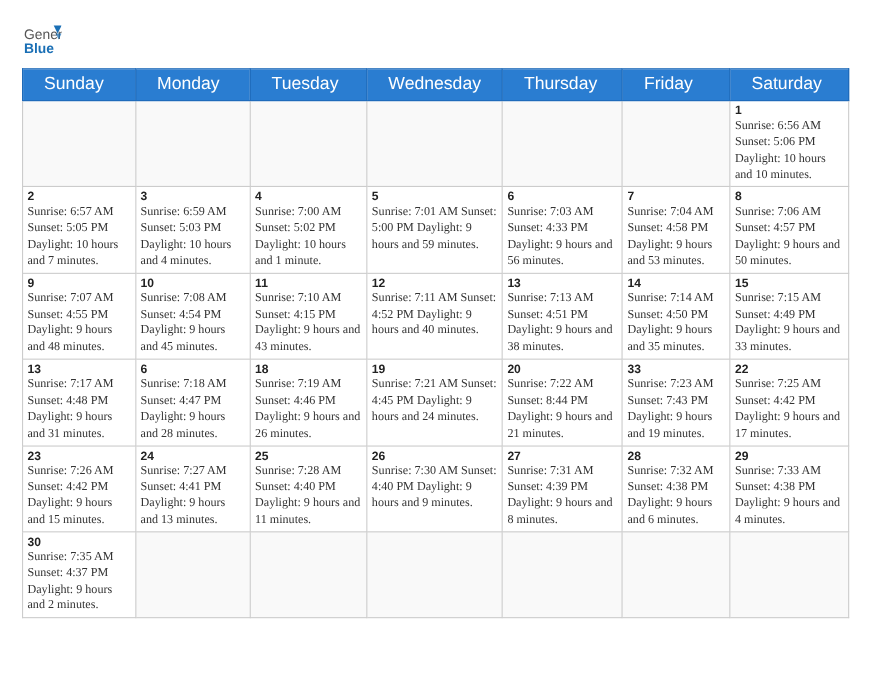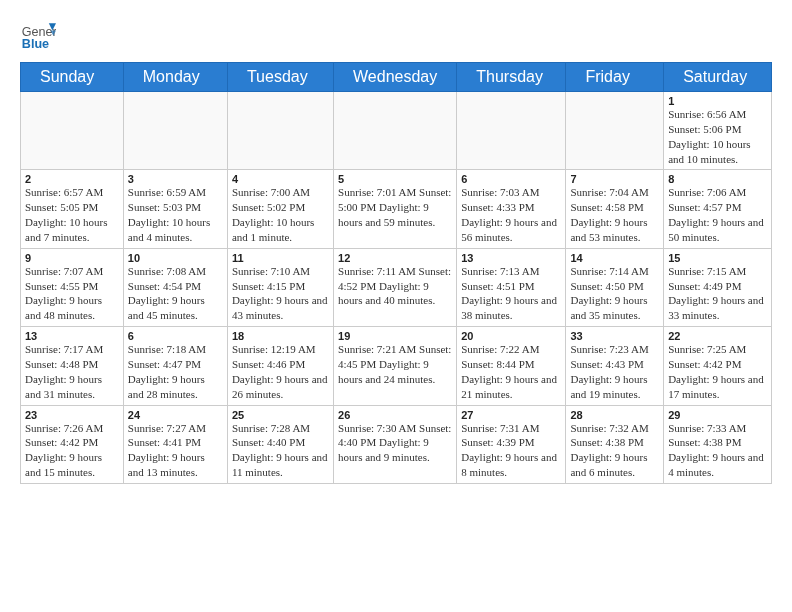--- a/index.html
+++ b/index.html
@@ -244,21 +244,21 @@
           </td>
           <td>
             <span class="day-number">6</span>
             <div class="day-info">Sunrise: 7:18 AM
 Sunset: 4:47 PM
 Daylight: 9 hours
 and 28 minutes.</div>
           </td>
           <td>
             <span class="day-number">18</span>
-            <div class="day-info">Sunrise: 12:19 AM
+            <div class="day-info">Sunrise: 7:19 AM
 Sunset: 4:46 PM
 Daylight: 9 hours
 and 26 minutes.</div>
           </td>
           <td>
             <span class="day-number">19</span>
             <div class="day-info">Sunrise: 7:21 AM
 Sunset: 4:45 PM
 Daylight: 9 hours
 and 24 minutes.</div>
@@ -266,21 +266,21 @@
           <td>
             <span class="day-number">20</span>
             <div class="day-info">Sunrise: 7:22 AM
 Sunset: 8:44 PM
 Daylight: 9 hours
 and 21 minutes.</div>
           </td>
           <td>
             <span class="day-number">33</span>
             <div class="day-info">Sunrise: 7:23 AM
-Sunset: 4:43 PM
+Sunset: 7:43 PM
 Daylight: 9 hours
 and 19 minutes.</div>
           </td>
           <td>
             <span class="day-number">22</span>
             <div class="day-info">Sunrise: 7:25 AM
 Sunset: 4:42 PM
 Daylight: 9 hours
 and 17 minutes.</div>
           </td>
@@ -328,16 +328,31 @@
 Daylight: 9 hours
 and 6 minutes.</div>
           </td>
           <td>
             <span class="day-number">29</span>
             <div class="day-info">Sunrise: 7:33 AM
 Sunset: 4:38 PM
 Daylight: 9 hours
 and 4 minutes.</div>
           </td>
+        </tr>
+        <tr>
+          <td>
+            <span class="day-number">30</span>
+            <div class="day-info">Sunrise: 7:35 AM
+Sunset: 4:37 PM
+Daylight: 9 hours
+and 2 minutes.</div>
+          </td>
+          <td class="empty"></td>
+          <td class="empty"></td>
+          <td class="empty"></td>
+          <td class="empty"></td>
+          <td class="empty"></td>
+          <td class="empty"></td>
         </tr>
       </tbody>
   </table>
 </div>
 
 </body></html>

